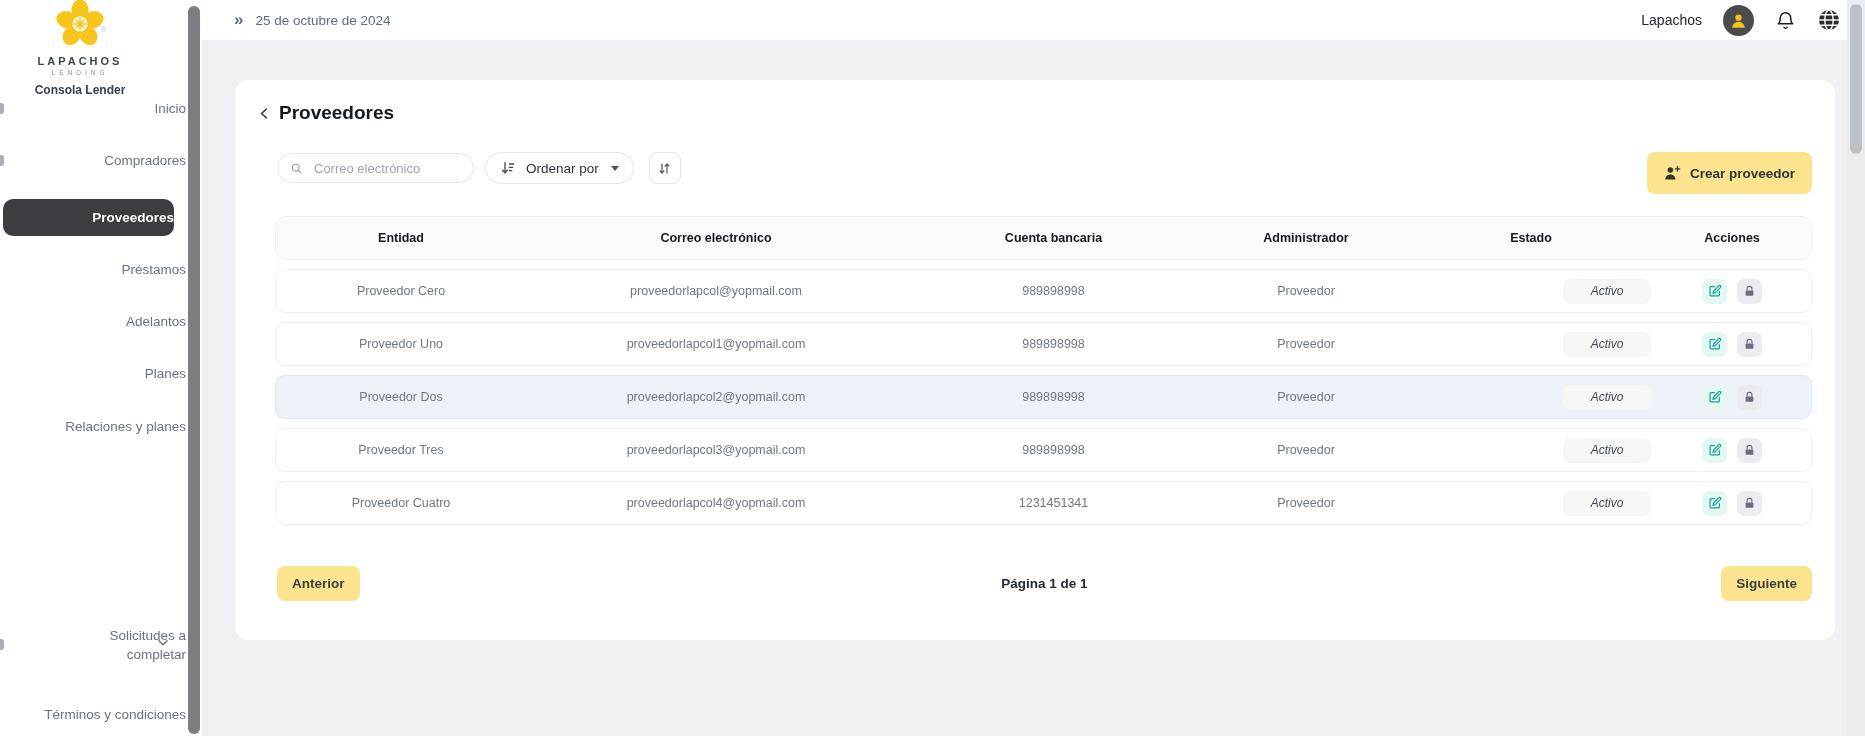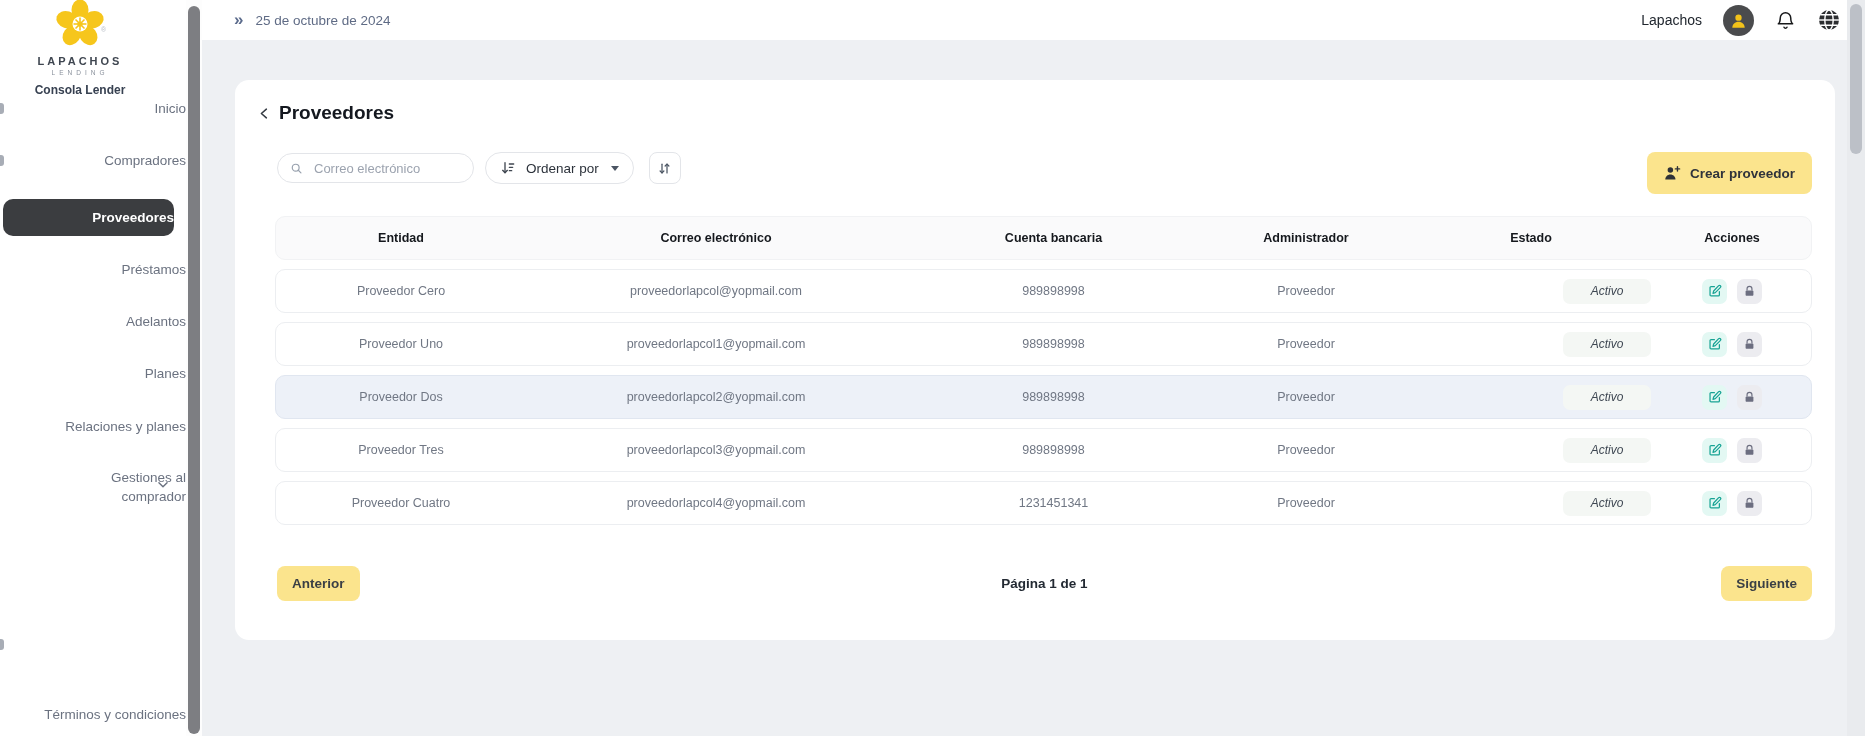--- a/index.html
+++ b/index.html
@@ -141,22 +141,22 @@
   </div>
   <div class="side-item pos4">
     <span class="lbl">Adelantos</span>
   </div>
   <div class="side-item pos5">
     <span class="lbl">Planes</span>
   </div>
   <div class="side-item pos6">
     <span class="lbl">Relaciones y planes</span>
   </div>
-  <div class="side-item two pos7">
-    <span class="lbl">Gestiones al comprador</span>
+  <div class="side-item two pos9">
+    <span class="lbl">Solicitudes a completar</span>
     <span class="chev">
       <svg width="14" height="14" viewBox="0 0 24 24" fill="none" stroke="#6b7280" stroke-width="2.4" stroke-linecap="round" stroke-linejoin="round">
           <path d="M5 9l7 7 7-7"></path>
         </svg>
     </span>
   </div>
   <div class="side-item pos10">
     <span class="lbl">Términos y condiciones</span>
   </div>
 </div>

